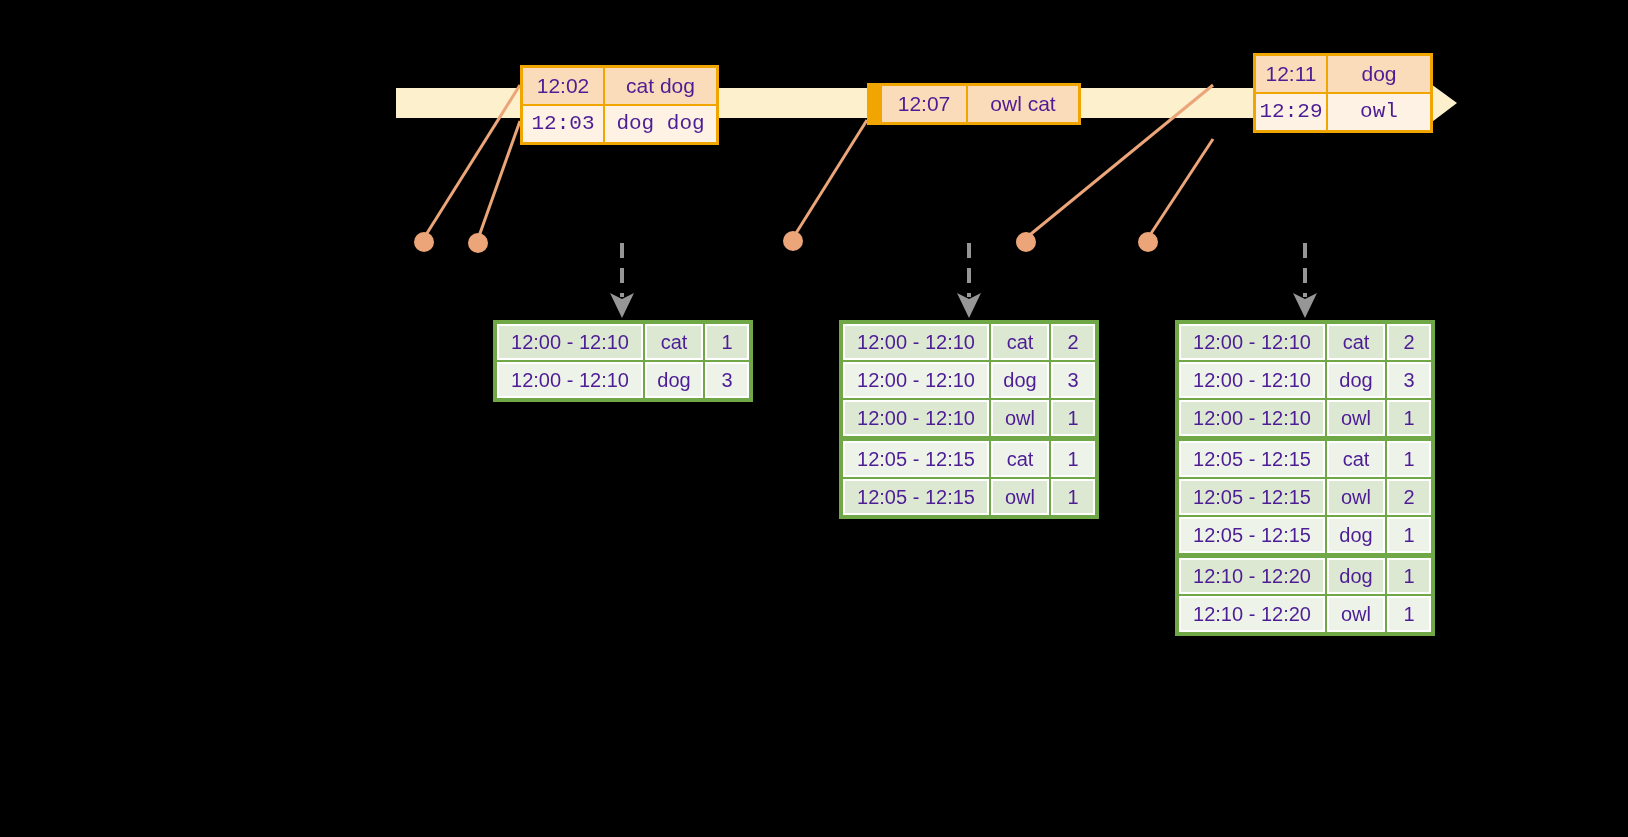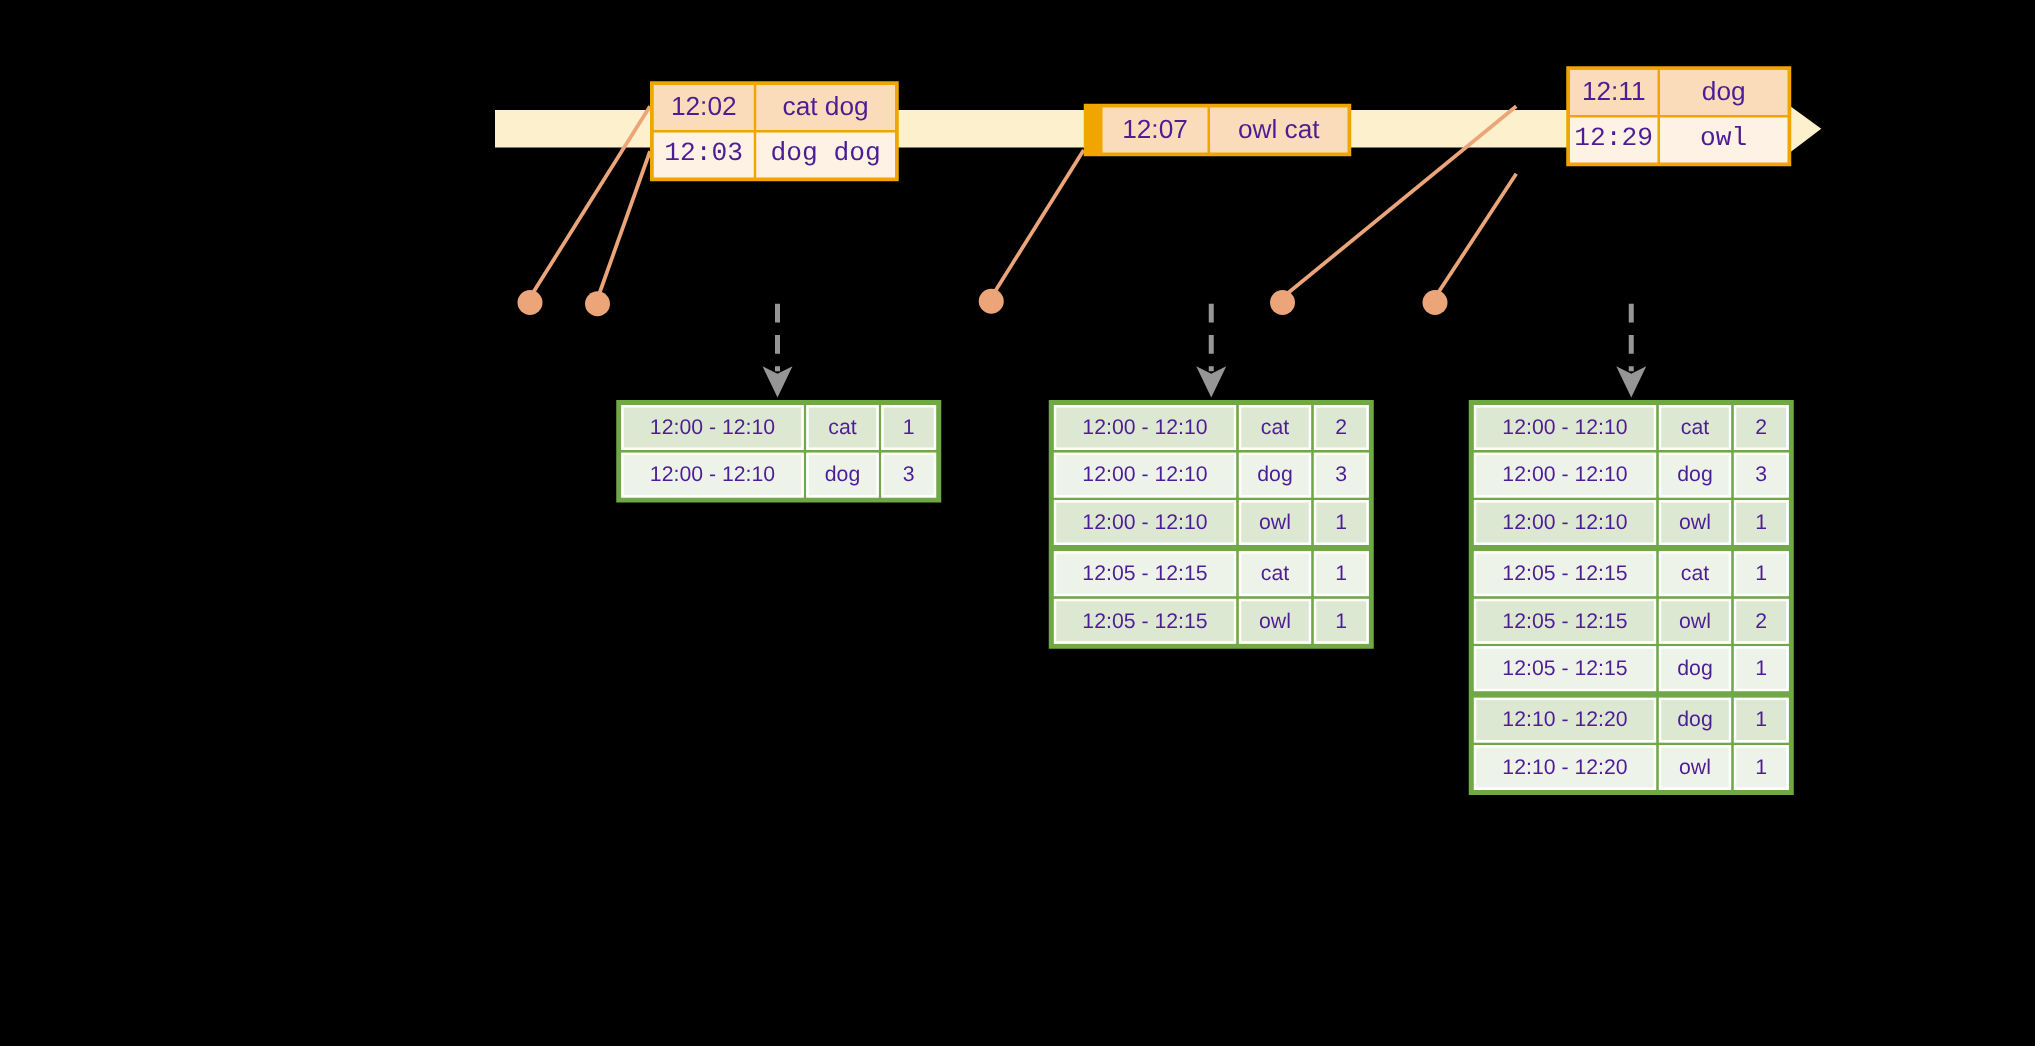--- a/index.html
+++ b/index.html
@@ -17,21 +17,21 @@
   #et0{left:520px;top:65px;}  #et0 .event-row{grid-template-columns:80px 111px;}
   #et1{left:867px;top:83px;}  #et1 .event-row{grid-template-columns:84px 110px;padding-left:12px;}
   #et2{left:1213px;top:53px;margin-left:40px;} #et2 .event-row{grid-template-columns:70px 102px;}
 
   
   .result-table{position:absolute;z-index:2;background:#71a847;padding:4px;
                 display:flex;flex-direction:column;}
   .result-row{display:grid;grid-template-columns:146px 58px 44px;gap:2px;margin-top:2px;}
   .result-row:first-child{margin-top:0;}
   .result-row.group-start{margin-top:5px;}
-  .result-table .cell{height:36px;line-height:36px;text-align:center;font-size:17px;
+  .result-table .cell{height:36px;line-height:36px;text-align:center;font-size:20px;
                       box-shadow:inset 0 0 0 2px #ffffff;}
   .green-dark{background:#dde8d3;}
   .green-light{background:#eef3ea;}
   #rt0{left:493px;top:320px;}
   #rt1{left:839px;top:320px;}
   #rt2{left:1175px;top:320px;}
 </style>
 </head>
 <body style="background: rgb(0, 0, 0);">
 

